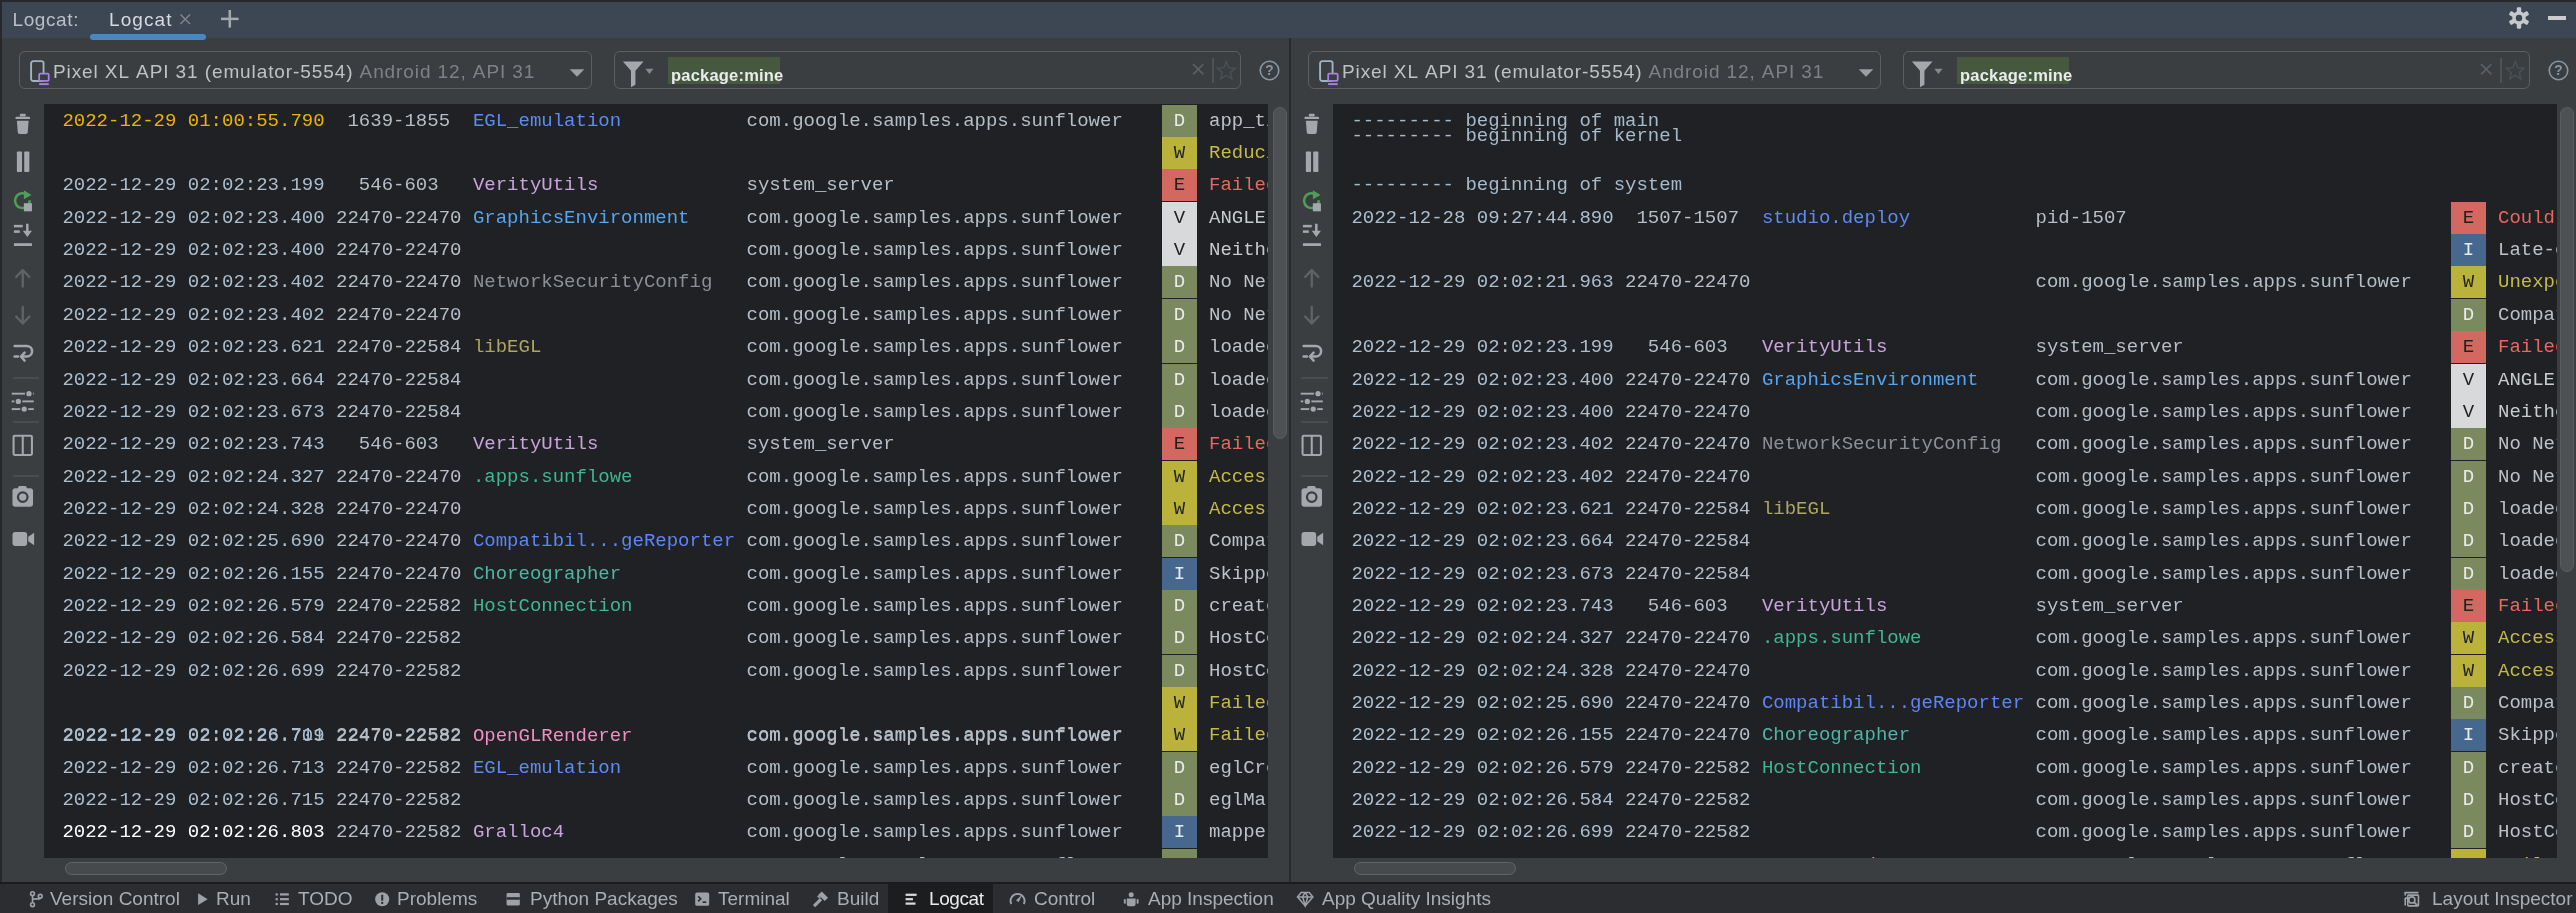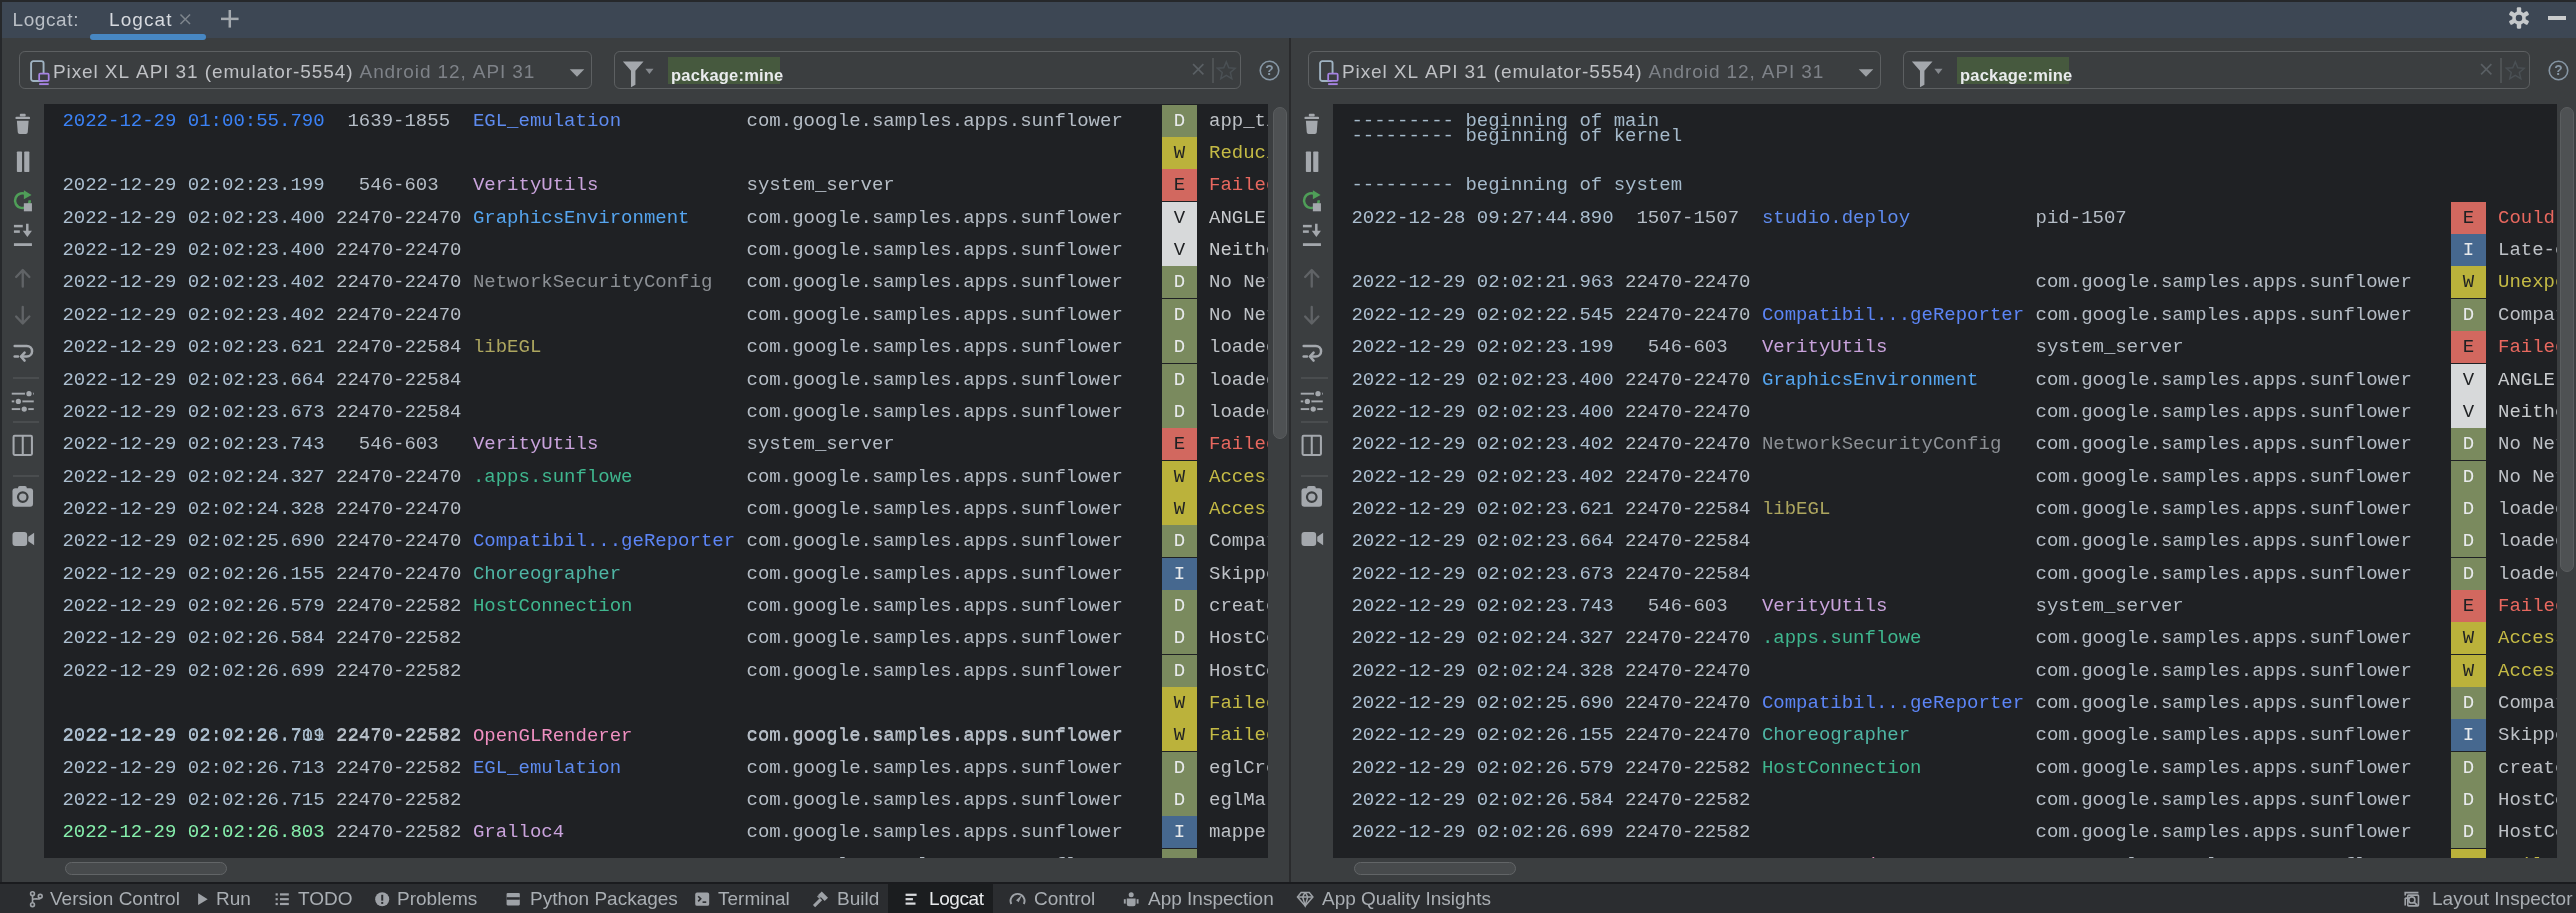--- a/index.html
+++ b/index.html
@@ -260,21 +260,21 @@
     <circle cx="16" cy="16.5" r="6.5" fill="none" stroke="#3b3e40" stroke-width="3"></circle>
   </svg>
 <svg style="position:absolute;left:1300px;top:531px" width="25" height="17.6" viewBox="0 0 34 24" xmlns="http://www.w3.org/2000/svg">
     <g fill="#a4a8ad">
       <rect x="2" y="1.5" width="20" height="19" rx="4"></rect>
       <path d="M23.5 8 L31.5 2.5 V19.5 L23.5 14 Z"></path>
     </g>
   </svg>
 <div class="abs" style="left:1289px;top:38px;width:2.2px;height:844px;background:#2a2b2d"></div>
 <div class="logarea" style="left:44px;width:1224px">
-<div class="lr" style="top:0.7px"><span style="color:#3b82f6">2022-12-29&nbsp;01:00:55.790</span><span style="color:#b5bdc6">&nbsp;&nbsp;1639-1855&nbsp;&nbsp;</span><span style="color:#5e8bef">EGL_emulation&nbsp;&nbsp;&nbsp;&nbsp;&nbsp;&nbsp;&nbsp;&nbsp;&nbsp;&nbsp;&nbsp;</span><span style="color:#b5bdc6">com.google.samples.apps.sunflower</span></div>
+<div class="lr" style="top:0.7px"><span style="color:#eab308">2022-12-29&nbsp;01:00:55.790</span><span style="color:#b5bdc6">&nbsp;&nbsp;1639-1855&nbsp;&nbsp;</span><span style="color:#5e8bef">EGL_emulation&nbsp;&nbsp;&nbsp;&nbsp;&nbsp;&nbsp;&nbsp;&nbsp;&nbsp;&nbsp;&nbsp;</span><span style="color:#b5bdc6">com.google.samples.apps.sunflower</span></div>
 <div class="sev" style="top:0.7px;background:#7a8a5e;color:#e8eaec">D</div>
 <div class="msg" style="top:0.7px;color:#bdc1c6">app_time_stats:&nbsp;avg=6809.28ms&nbsp;min=144.31ms&nbsp;max=39999.86ms&nbsp;count=6</div>
 <div class="sev" style="top:33px;background:#bbb23b;color:#1f2123">W</div>
 <div class="msg" style="top:33px;color:#c4ba45">Reducing&nbsp;the&nbsp;number&nbsp;of&nbsp;considered&nbsp;missed&nbsp;Gc&nbsp;histogram&nbsp;windows&nbsp;from&nbsp;137&nbsp;to&nbsp;100</div>
 <div class="lr" style="top:65px"><span style="color:#abbecf">2022-12-29&nbsp;02:02:23.199</span><span style="color:#b5bdc6">&nbsp;&nbsp;&nbsp;546-603&nbsp;&nbsp;&nbsp;</span><span style="color:#c9a3dc">VerityUtils&nbsp;&nbsp;&nbsp;&nbsp;&nbsp;&nbsp;&nbsp;&nbsp;&nbsp;&nbsp;&nbsp;&nbsp;&nbsp;</span><span style="color:#b5bdc6">system_server</span></div>
 <div class="sev" style="top:65px;background:#d2685f;color:#1f2123">E</div>
 <div class="msg" style="top:65px;color:#e8685f">Failed&nbsp;to&nbsp;measure&nbsp;fs-verity,&nbsp;errno&nbsp;1:&nbsp;/data/app/~~8ers9C1lZgTjmHgTK-ypIg==</div>
 <div class="lr" style="top:98px"><span style="color:#abbecf">2022-12-29&nbsp;02:02:23.400</span><span style="color:#b5bdc6">&nbsp;22470-22470&nbsp;</span><span style="color:#55a5ef">GraphicsEnvironment&nbsp;&nbsp;&nbsp;&nbsp;&nbsp;</span><span style="color:#b5bdc6">com.google.samples.apps.sunflower</span></div>
 <div class="sev" style="top:98px;background:#d7d9da;color:#1f2123">V</div>
 <div class="msg" style="top:98px;color:#c8cbce">ANGLE&nbsp;Developer&nbsp;option&nbsp;for&nbsp;'com.google.samples.apps.sunflower'&nbsp;set&nbsp;to:&nbsp;'default'</div>
@@ -325,40 +325,39 @@
 <div class="msg" style="top:583px;color:#c4ba45">Failed&nbsp;to&nbsp;choose&nbsp;config&nbsp;with&nbsp;EGL_SWAP_BEHAVIOR_PRESERVED,&nbsp;retrying&nbsp;without...</div>
 <div class="lr" style="top:615px"><span style="color:#abbecf">2022-12-29&nbsp;02:02:26.711</span><span style="color:#b5bdc6">&nbsp;22470-22582&nbsp;</span>&nbsp;&nbsp;&nbsp;&nbsp;&nbsp;&nbsp;&nbsp;&nbsp;&nbsp;&nbsp;&nbsp;&nbsp;&nbsp;&nbsp;&nbsp;&nbsp;&nbsp;&nbsp;&nbsp;&nbsp;&nbsp;&nbsp;&nbsp;&nbsp;<span style="color:#b5bdc6">com.google.samples.apps.sunflower</span></div>
 <div class="sev" style="top:615px;background:#bbb23b;color:#1f2123">W</div>
 <div class="msg" style="top:615px;color:#c4ba45">Failed&nbsp;to&nbsp;initialize&nbsp;101010-2&nbsp;format,&nbsp;error&nbsp;=&nbsp;EGL_SUCCESS</div>
 <div class="lr" style="top:648px"><span style="color:#abbecf">2022-12-29&nbsp;02:02:26.713</span><span style="color:#b5bdc6">&nbsp;22470-22582&nbsp;</span><span style="color:#5e8bef">EGL_emulation&nbsp;&nbsp;&nbsp;&nbsp;&nbsp;&nbsp;&nbsp;&nbsp;&nbsp;&nbsp;&nbsp;</span><span style="color:#b5bdc6">com.google.samples.apps.sunflower</span></div>
 <div class="sev" style="top:648px;background:#7a8a5e;color:#e8eaec">D</div>
 <div class="msg" style="top:648px;color:#bdc1c6">eglCreateContext:&nbsp;0x7fe375411d10:&nbsp;maj&nbsp;3&nbsp;min&nbsp;0&nbsp;rcv&nbsp;3</div>
 <div class="lr" style="top:680px"><span style="color:#abbecf">2022-12-29&nbsp;02:02:26.715</span><span style="color:#b5bdc6">&nbsp;22470-22582&nbsp;</span>&nbsp;&nbsp;&nbsp;&nbsp;&nbsp;&nbsp;&nbsp;&nbsp;&nbsp;&nbsp;&nbsp;&nbsp;&nbsp;&nbsp;&nbsp;&nbsp;&nbsp;&nbsp;&nbsp;&nbsp;&nbsp;&nbsp;&nbsp;&nbsp;<span style="color:#b5bdc6">com.google.samples.apps.sunflower</span></div>
 <div class="sev" style="top:680px;background:#7a8a5e;color:#e8eaec">D</div>
 <div class="msg" style="top:680px;color:#bdc1c6">eglMakeCurrent:&nbsp;0x7fe375411d10:&nbsp;ver&nbsp;3&nbsp;0&nbsp;(tinfo&nbsp;0x7fe474855600)&nbsp;(first&nbsp;time)</div>
-<div class="lr" style="top:712px"><span style="color:#86efac">2022-12-29&nbsp;02:02:26.803</span><span style="color:#b5bdc6">&nbsp;22470-22582&nbsp;</span><span style="color:#c9a3dc">Gralloc4&nbsp;&nbsp;&nbsp;&nbsp;&nbsp;&nbsp;&nbsp;&nbsp;&nbsp;&nbsp;&nbsp;&nbsp;&nbsp;&nbsp;&nbsp;&nbsp;</span><span style="color:#b5bdc6">com.google.samples.apps.sunflower</span></div>
+<div class="lr" style="top:712px"><span style="color:#ffffff">2022-12-29&nbsp;02:02:26.803</span><span style="color:#b5bdc6">&nbsp;22470-22582&nbsp;</span><span style="color:#c9a3dc">Gralloc4&nbsp;&nbsp;&nbsp;&nbsp;&nbsp;&nbsp;&nbsp;&nbsp;&nbsp;&nbsp;&nbsp;&nbsp;&nbsp;&nbsp;&nbsp;&nbsp;</span><span style="color:#b5bdc6">com.google.samples.apps.sunflower</span></div>
 <div class="sev" style="top:712px;background:#46688f;color:#e8eaec">I</div>
 <div class="msg" style="top:712px;color:#bdc1c6">mapper&nbsp;4.x&nbsp;is&nbsp;not&nbsp;supported</div>
 <div class="lr" style="top:745px"><span style="color:#abbecf">2022-12-29&nbsp;02:02:26.805</span><span style="color:#b5bdc6">&nbsp;22470-22582&nbsp;</span>&nbsp;&nbsp;&nbsp;&nbsp;&nbsp;&nbsp;&nbsp;&nbsp;&nbsp;&nbsp;&nbsp;&nbsp;&nbsp;&nbsp;&nbsp;&nbsp;&nbsp;&nbsp;&nbsp;&nbsp;&nbsp;&nbsp;&nbsp;&nbsp;<span style="color:#b5bdc6">com.google.samples.apps.sunflower</span></div>
 <div class="sev" style="top:745px;background:#7a8a5e;color:#e8eaec">D</div>
 <div class="msg" style="top:745px;color:#bdc1c6">app_time_stats:&nbsp;avg=39.80ms&nbsp;min=4.31ms&nbsp;max=218.11ms&nbsp;count=28</div>
 </div>
 <div class="logarea" style="left:1333px;width:1224px">
 <div class="lr" style="top:0.7px"><span style="color:#a5bacb">---------&nbsp;beginning&nbsp;of&nbsp;main</span></div>
 <div class="lr" style="top:16px"><span style="color:#a5bacb">---------&nbsp;beginning&nbsp;of&nbsp;kernel</span></div>
 <div class="lr" style="top:65px"><span style="color:#a5bacb">---------&nbsp;beginning&nbsp;of&nbsp;system</span></div>
 <div class="lr" style="top:98px"><span style="color:#abbecf">2022-12-28&nbsp;09:27:44.890</span><span style="color:#b5bdc6">&nbsp;&nbsp;1507-1507&nbsp;&nbsp;</span><span style="color:#5e8bef">studio.deploy&nbsp;&nbsp;&nbsp;&nbsp;&nbsp;&nbsp;&nbsp;&nbsp;&nbsp;&nbsp;&nbsp;</span><span style="color:#b5bdc6">pid-1507</span></div>
 <div class="sev" style="top:98px;background:#d2685f;color:#1f2123">E</div>
 <div class="msg" style="top:98px;color:#e8685f">Could&nbsp;not&nbsp;get&nbsp;timestamp&nbsp;for&nbsp;"studio.deploy"</div>
 <div class="sev" style="top:130px;background:#46688f;color:#e8eaec">I</div>
 <div class="msg" style="top:130px;color:#bdc1c6">Late-enabling&nbsp;-Xcheck:jni</div>
 <div class="lr" style="top:162px"><span style="color:#abbecf">2022-12-29&nbsp;02:02:21.963</span><span style="color:#b5bdc6">&nbsp;22470-22470&nbsp;</span>&nbsp;&nbsp;&nbsp;&nbsp;&nbsp;&nbsp;&nbsp;&nbsp;&nbsp;&nbsp;&nbsp;&nbsp;&nbsp;&nbsp;&nbsp;&nbsp;&nbsp;&nbsp;&nbsp;&nbsp;&nbsp;&nbsp;&nbsp;&nbsp;<span style="color:#b5bdc6">com.google.samples.apps.sunflower</span></div>
 <div class="sev" style="top:162px;background:#bbb23b;color:#1f2123">W</div>
 <div class="msg" style="top:162px;color:#c4ba45">Unexpected&nbsp;CPU&nbsp;variant&nbsp;for&nbsp;x86:&nbsp;x86_64.</div>
-<div class="lr" style="top:195px"><span style="color:#abbecf">2022-12-29&nbsp;02:02:22.545</span><span style="color:#b5bdc6">&nbsp;22470-22470&nbsp;</span><span style="color:#5c85f6">Compatibil...geReporter&nbsp;</span><span style="color:#b5bdc6">com.google.samples.apps.sunflower</span></div>
 <div class="sev" style="top:195px;background:#7a8a5e;color:#e8eaec">D</div>
 <div class="msg" style="top:195px;color:#bdc1c6">Compat&nbsp;change&nbsp;id&nbsp;reported:&nbsp;171979766;&nbsp;UID&nbsp;10155;&nbsp;state:&nbsp;DISABLED</div>
 <div class="lr" style="top:227px"><span style="color:#abbecf">2022-12-29&nbsp;02:02:23.199</span><span style="color:#b5bdc6">&nbsp;&nbsp;&nbsp;546-603&nbsp;&nbsp;&nbsp;</span><span style="color:#c9a3dc">VerityUtils&nbsp;&nbsp;&nbsp;&nbsp;&nbsp;&nbsp;&nbsp;&nbsp;&nbsp;&nbsp;&nbsp;&nbsp;&nbsp;</span><span style="color:#b5bdc6">system_server</span></div>
 <div class="sev" style="top:227px;background:#d2685f;color:#1f2123">E</div>
 <div class="msg" style="top:227px;color:#e8685f">Failed&nbsp;to&nbsp;measure&nbsp;fs-verity,&nbsp;errno&nbsp;1:&nbsp;/data/app/~~8ers9C1lZgTjmHgTK-ypIg==</div>
 <div class="lr" style="top:260px"><span style="color:#abbecf">2022-12-29&nbsp;02:02:23.400</span><span style="color:#b5bdc6">&nbsp;22470-22470&nbsp;</span><span style="color:#55a5ef">GraphicsEnvironment&nbsp;&nbsp;&nbsp;&nbsp;&nbsp;</span><span style="color:#b5bdc6">com.google.samples.apps.sunflower</span></div>
 <div class="sev" style="top:260px;background:#d7d9da;color:#1f2123">V</div>
 <div class="msg" style="top:260px;color:#c8cbce">ANGLE&nbsp;Developer&nbsp;option&nbsp;for&nbsp;'com.google.samples.apps.sunflower'&nbsp;set&nbsp;to:&nbsp;'default'</div>
 <div class="lr" style="top:292px"><span style="color:#abbecf">2022-12-29&nbsp;02:02:23.400</span><span style="color:#b5bdc6">&nbsp;22470-22470&nbsp;</span>&nbsp;&nbsp;&nbsp;&nbsp;&nbsp;&nbsp;&nbsp;&nbsp;&nbsp;&nbsp;&nbsp;&nbsp;&nbsp;&nbsp;&nbsp;&nbsp;&nbsp;&nbsp;&nbsp;&nbsp;&nbsp;&nbsp;&nbsp;&nbsp;<span style="color:#b5bdc6">com.google.samples.apps.sunflower</span></div>
 <div class="sev" style="top:292px;background:#d7d9da;color:#1f2123">V</div>

